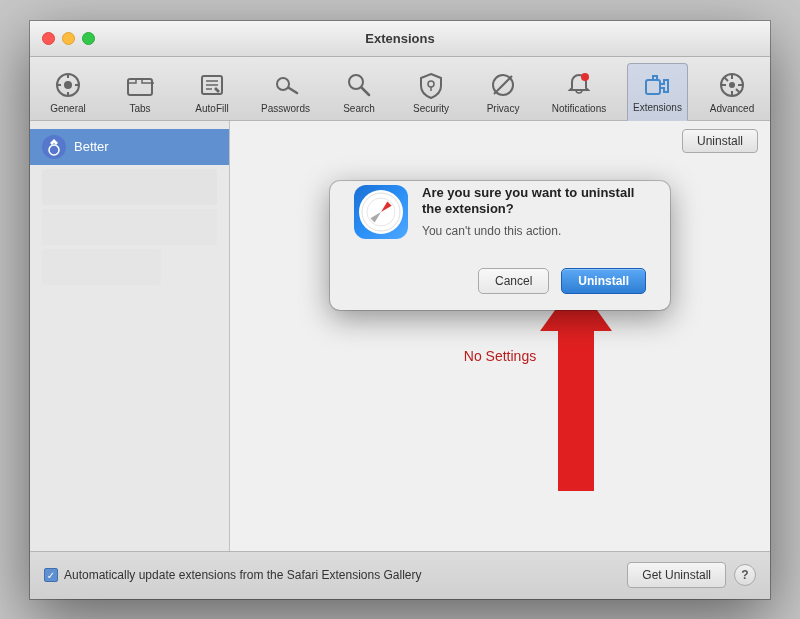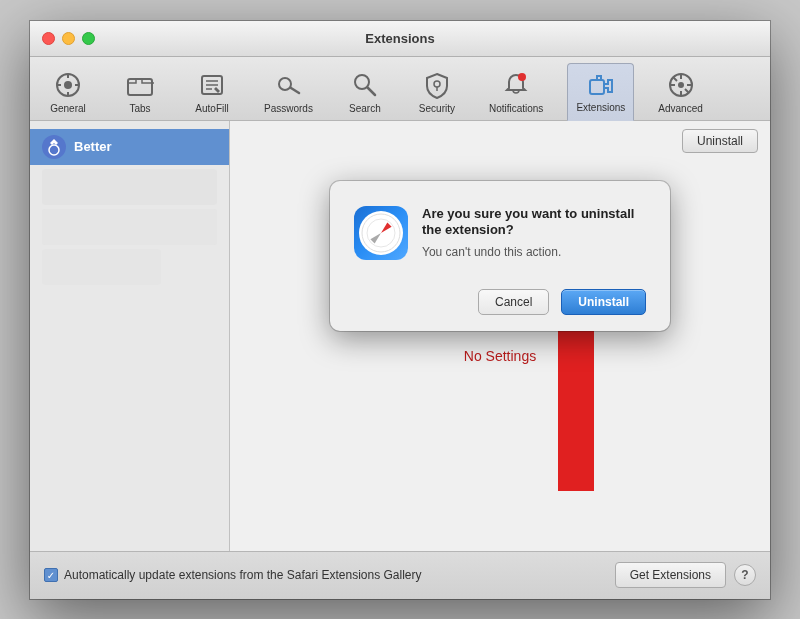--- a/index.html
+++ b/index.html
@@ -117,21 +117,21 @@
       gap: 8px;
       cursor: pointer;
     }
 
     .sidebar-item.selected {
       background: #6090d0;
     }
 
     .sidebar-item.selected .sidebar-label {
       color: white;
-      font-weight: 700;
+      font-weight: 400;
     }
 
     .sidebar-icon {
       width: 24px;
       height: 24px;
       border-radius: 50%;
       background: #5577cc;
       display: flex;
       align-items: center;
       justify-content: center;
@@ -253,21 +253,21 @@
       justify-content: center;
       pointer-events: none;
     }
 
     .modal {
       pointer-events: all;
       margin-top: 60px;
       background: #efefef;
       border-radius: 10px;
       box-shadow: 0 8px 30px rgba(0,0,0,0.4), 0 0 0 1px rgba(0,0,0,0.2);
-      padding: 25px 24px 16px;
+      padding: 4px 24px 16px;
       width: 340px;
       display: flex;
       gap: 14px;
     }
 
     .modal-icon-area {
       flex-shrink: 0;
     }
 
     .safari-icon {
@@ -452,20 +452,29 @@
     </div>
     <div class="toolbar-item">
       <div class="toolbar-icon">
         <svg class="tb-svg" viewBox="0 0 28 28">
           <path d="M14 3 L24 7 v8 c0 6 -5 10 -10 12 C9 25 4 21 4 15 V7 z" fill="none" stroke="#666" stroke-width="2"></path>
           <circle cx="14" cy="13" r="3" fill="none" stroke="#666" stroke-width="1.5"></circle>
           <line x1="14" y1="16" x2="14" y2="20" stroke="#666" stroke-width="1.5"></line>
         </svg>
       </div>
       <span class="toolbar-label">Security</span>
+    </div>
+    <div class="toolbar-item">
+      <div class="toolbar-icon">
+        <svg class="tb-svg" viewBox="0 0 28 28">
+          <path d="M14 4 a10 10 0 1 1 0 20 a10 10 0 1 1 0 -20" fill="none" stroke="#666" stroke-width="2"></path>
+          <line x1="5" y1="23" x2="23" y2="5" stroke="#666" stroke-width="2"></line>
+        </svg>
+      </div>
+      <span class="toolbar-label">Privacy</span>
     </div>
     <div class="toolbar-item">
       <div class="toolbar-icon">
         <svg class="tb-svg" viewBox="0 0 28 28">
           <path d="M14 4 a7 7 0 0 0 -7 7 v6 l-2 2 h18 l-2 -2 v-6 a7 7 0 0 0 -7 -7" fill="none" stroke="#666" stroke-width="2"></path>
           <path d="M11 19 a3 3 0 0 0 6 0" fill="none" stroke="#666" stroke-width="1.5"></path>
           <circle cx="20" cy="6" r="4" fill="#e03030"></circle>
         </svg>
       </div>
       <span class="toolbar-label">Notifications</span>
@@ -562,17 +571,17 @@
         </div>
       </div>
     </div>
   </div>
 
   <div class="bottom-bar">
     <div class="checkbox-area">
       <div class="checkbox">✓</div>
       <span class="checkbox-label">Automatically update extensions from the Safari Extensions Gallery</span>
     </div>
-    <button class="get-extensions-btn">Get Extensions</button>
+    <button class="get-extensions-btn">Get Uninstall</button>
     <button class="help-btn">?</button>
   </div>
 
 </div>
 
 </body></html>

